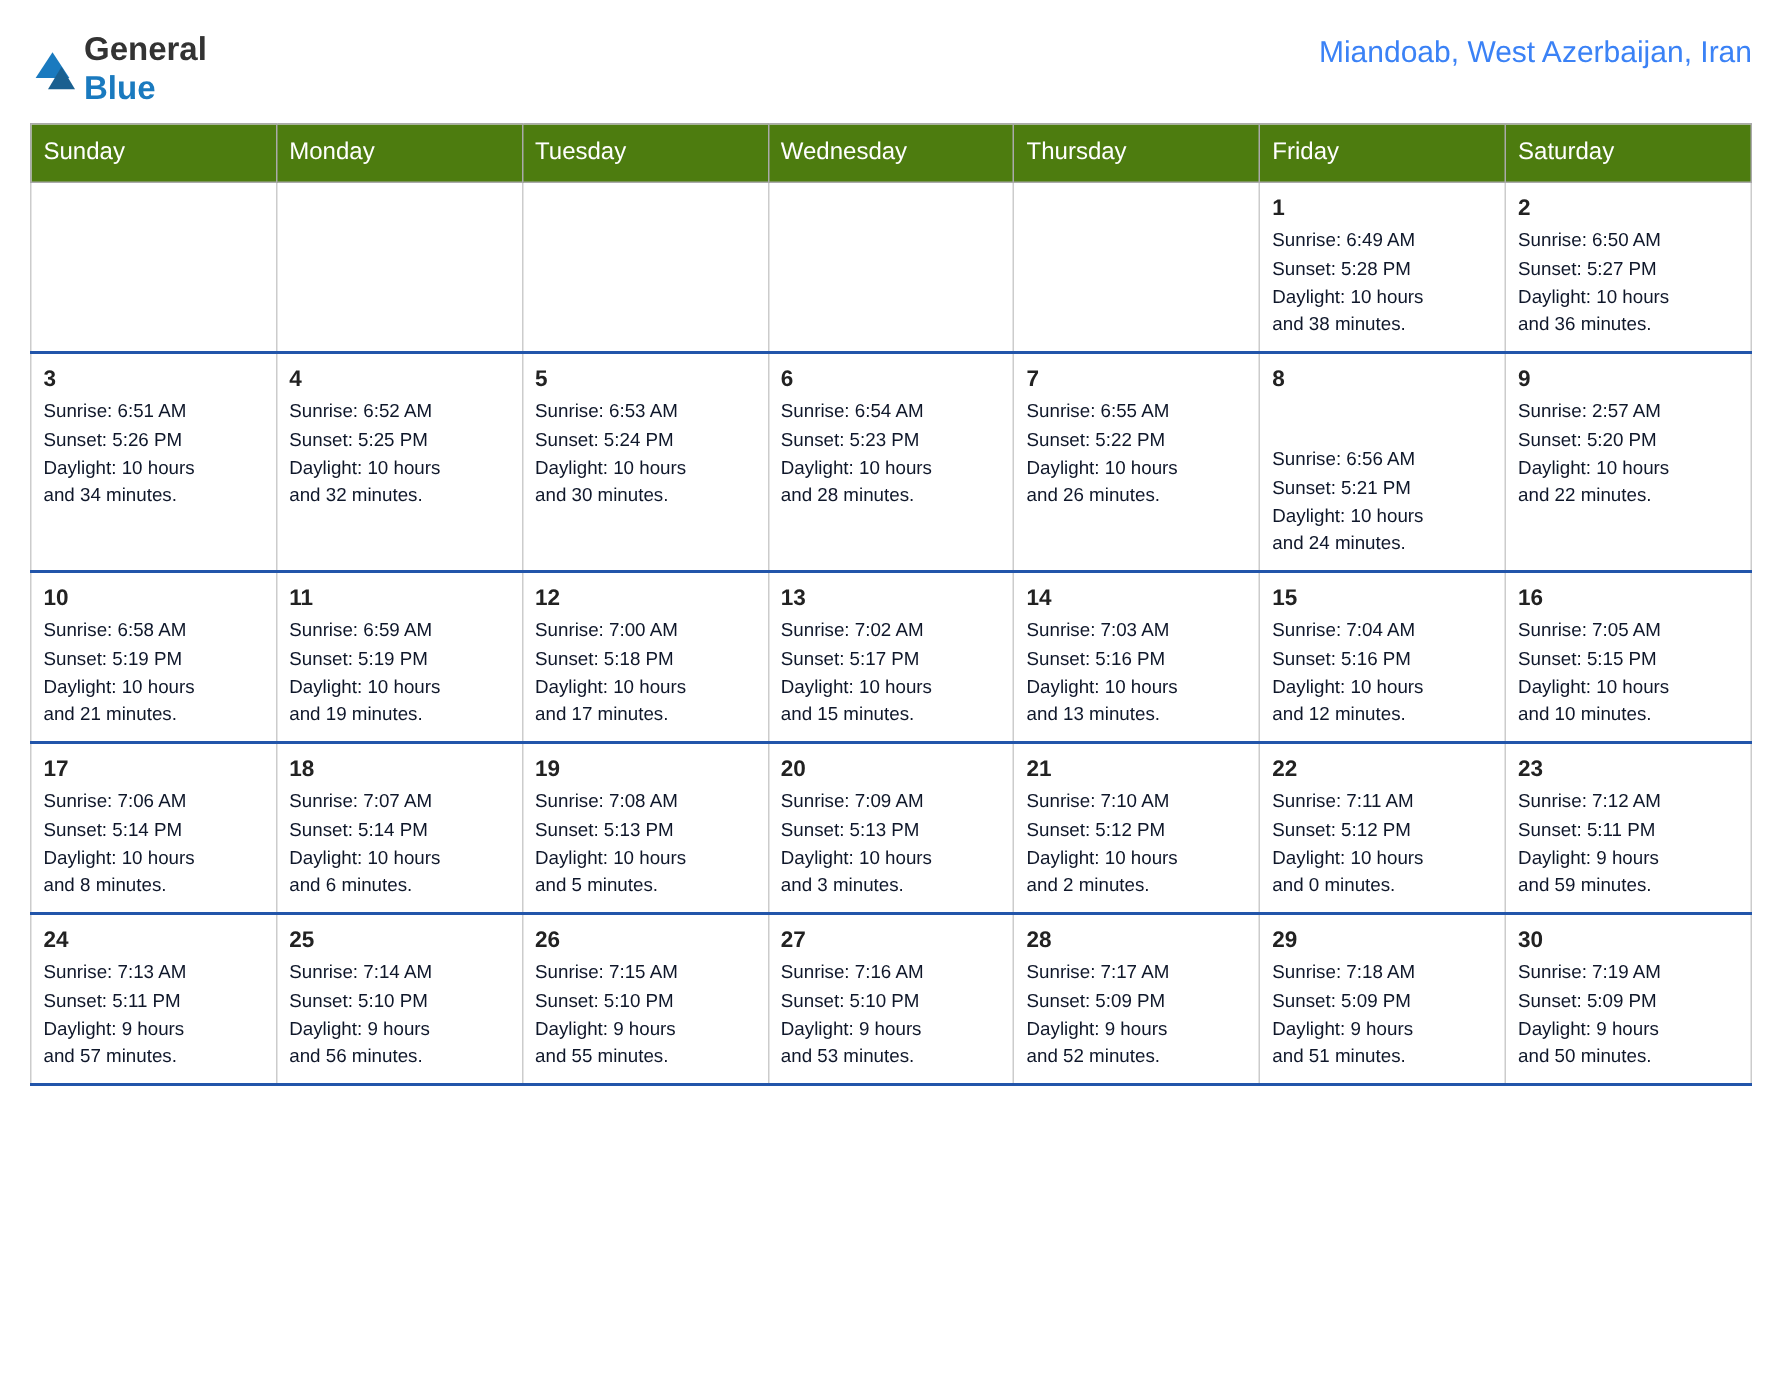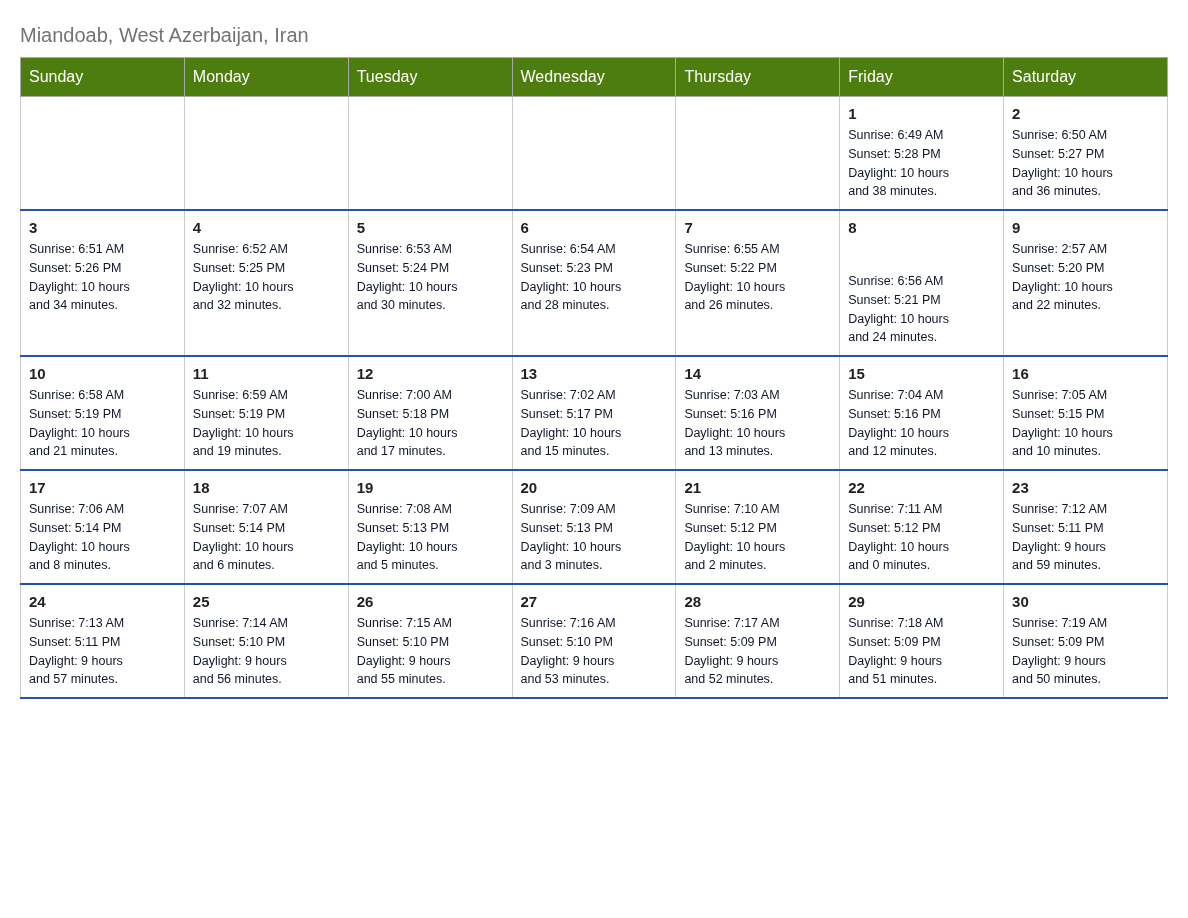--- a/index.html
+++ b/index.html
@@ -39,21 +39,21 @@
       text-align: right;
     }
     .month-title {
       font-size: 46px;
       font-weight: normal;
       color: #222;
       line-height: 1.1;
     }
     .location {
       font-size: 20px;
-      color: #737373;
+      color: #3b82f6;
       margin-top: 4px;
     }
     table {
       width: 100%;
       border-collapse: collapse;
       margin-top: 10px;
     }
     thead tr {
       background-color: #4d7c0f;
       color: #fff;
@@ -87,20 +87,30 @@
     .day-info {
       font-size: 12.5px;
       line-height: 1.5;
       color: #0f172a;
     }
   </style>
 </head>
 <body>
 
 <div class="header">
+  <div class="logo">
+    <svg class="logo-icon" viewBox="0 0 40 40" xmlns="http://www.w3.org/2000/svg">
+      <polygon points="20,5 35,28 5,28" fill="#1a7abf"></polygon>
+      <polygon points="28,18 40,38 16,38" fill="#1a6090"></polygon>
+    </svg>
+    <div>
+      <span class="logo-text-general">General</span><br>
+      <span class="logo-text-blue">Blue</span>
+    </div>
+  </div>
   <div class="title-block">
     <div class="location">Miandoab, West Azerbaijan, Iran</div>
   </div>
 </div>
 
 <table>
   <thead>
     <tr>
     <th>Sunday</th>
         <th>Monday</th>

